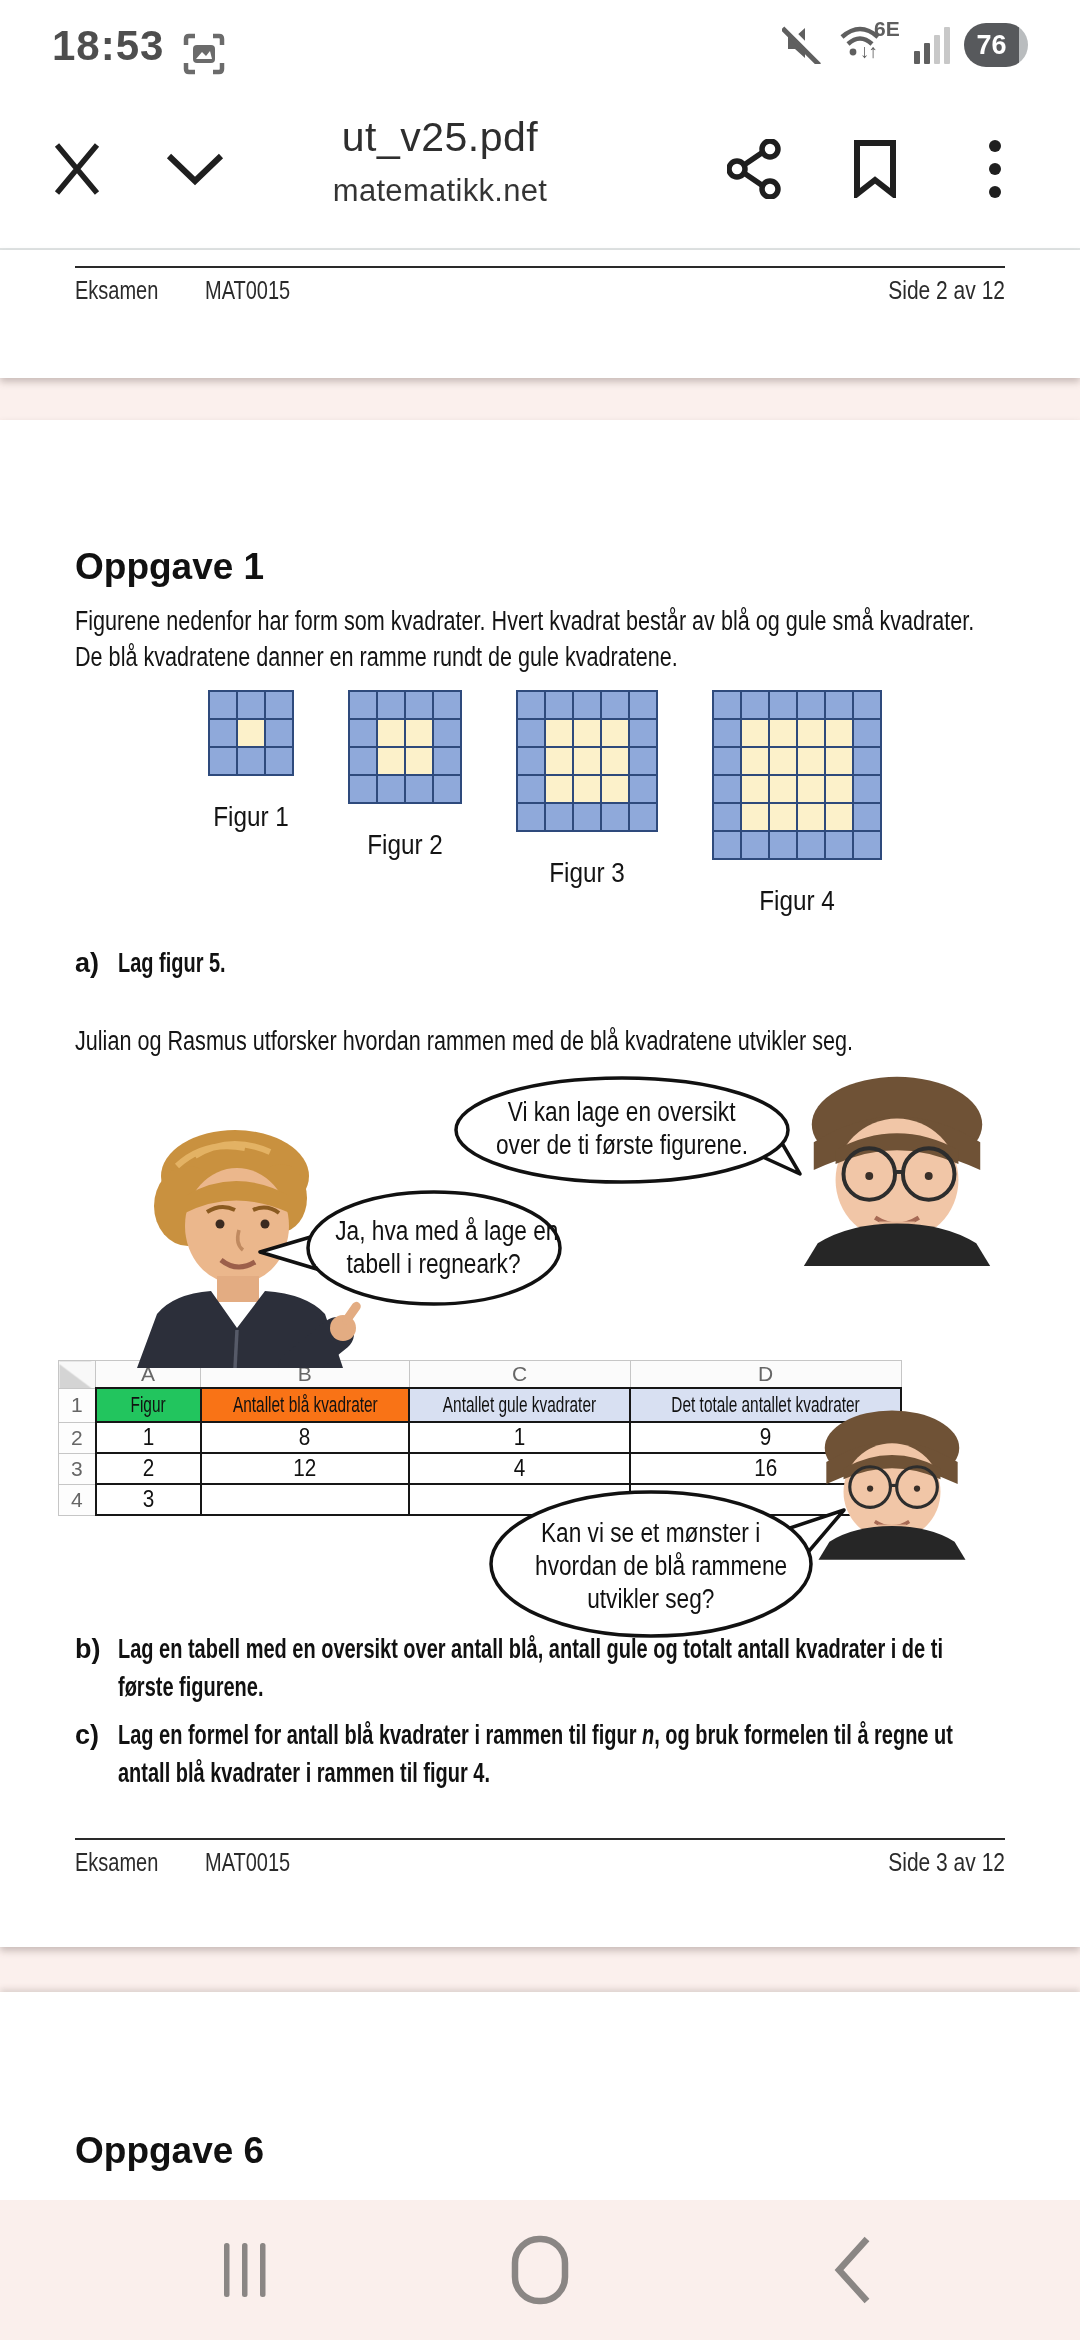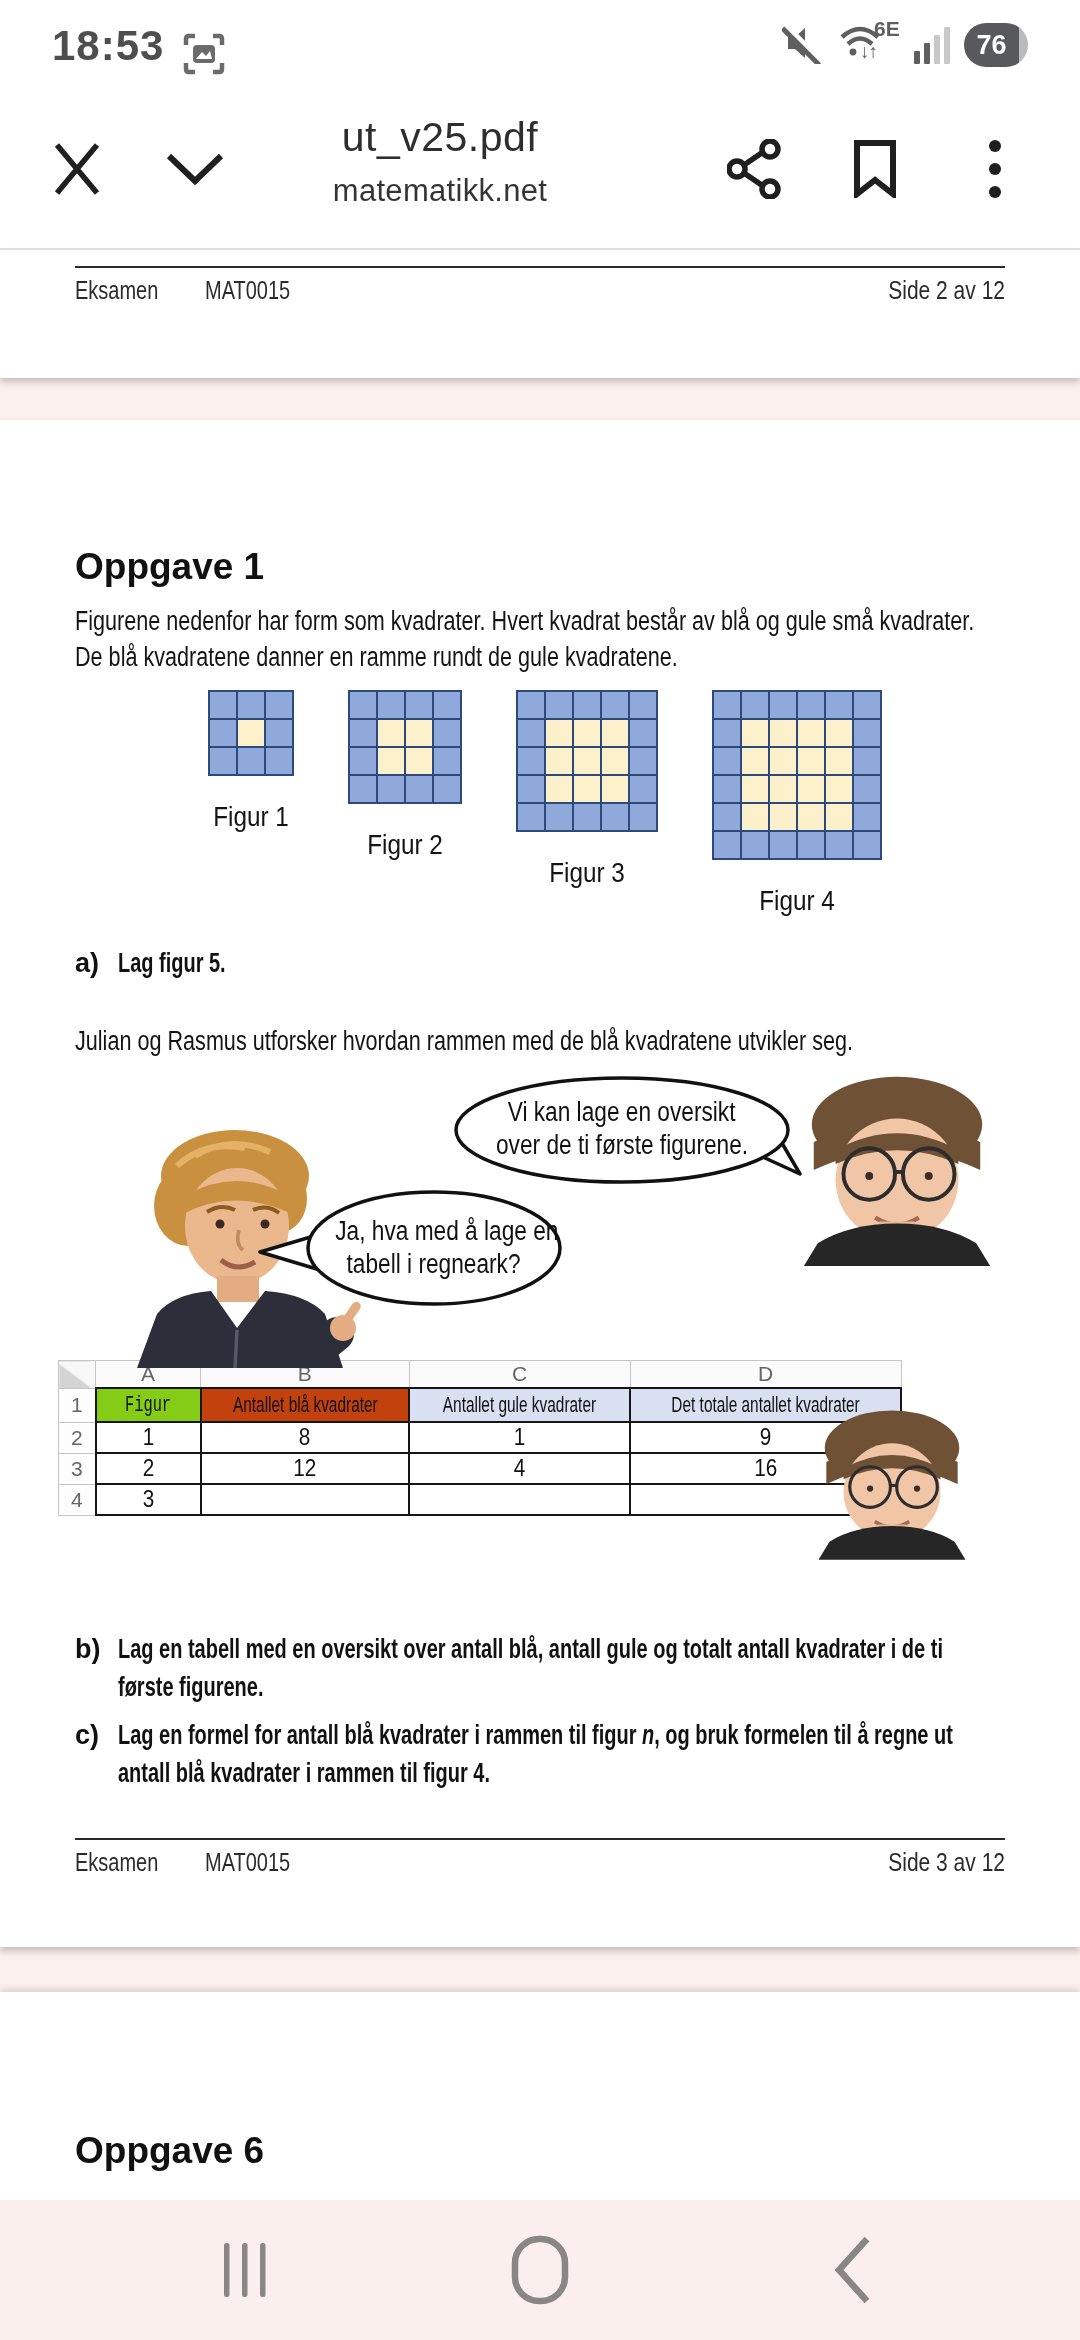--- a/index.html
+++ b/index.html
@@ -361,22 +361,22 @@
           <tbody>
               <tr>
                 <td class="corner"></td>
                 <td class="letter">A</td>
                 <td class="letter">B</td>
                 <td class="letter">C</td>
                 <td class="letter">D</td>
               </tr>
               <tr>
                 <td class="rn" style="height: 32px;">1</td>
-                <td class="h" style="background: #84cc16; font-family: Liberation Mono, monospace;"><span class="sx cxc70">Figur</span></td>
-                <td class="h" style="background: #c2410c;"><span class="sx cxc70">Antallet blå kvadrater</span></td>
+                <td class="h" style="background: #22c55e;"><span class="sx cxc70">Figur</span></td>
+                <td class="h" style="background: #f97316;"><span class="sx cxc70">Antallet blå kvadrater</span></td>
                 <td class="h" style="background: rgb(216, 224, 242);"><span class="sx cxc70">Antallet gule kvadrater</span></td>
                 <td class="h" style="background: rgb(216, 224, 242);"><span class="sx cxc70">Det totale antallet kvadrater</span></td>
               </tr>
               <tr>
                 <td class="rn" style="height: 29px;">2</td>
                 <td class="d"><span class="sx cxc90">1</span></td>
                 <td class="d"><span class="sx cxc90">8</span></td>
                 <td class="d"><span class="sx cxc90">1</span></td>
                 <td class="d"><span class="sx cxc90">9</span></td>
               </tr>
@@ -408,20 +408,32 @@
           <circle cx="142" cy="102" r="26" fill="none" stroke="#2d2d2d" stroke-width="4"></circle>
           <path d="M108 100 L116 100" stroke="#2d2d2d" stroke-width="4"></path>
           <circle cx="82" cy="104" r="4" fill="#3a2f28"></circle>
           <circle cx="142" cy="104" r="4" fill="#3a2f28"></circle>
           <path d="M88 146 q22 14 44 0" stroke="#a66a55" stroke-width="4.5" fill="none"></path>
           <rect x="92" y="150" width="36" height="22" fill="#e8b898"></rect>
           <path d="M16 195 L30 172 Q62 152 110 152 Q158 152 190 172 L204 195 Z" fill="#262626"></path>
         </svg>
       </div>
 
+      <div class="bubble" style="left:486px;top:1062px;width:390px;height:165px;">
+        <svg width="390" height="165" viewBox="0 0 390 165">
+          <path d="M298 48 L358 28 L312 82 Z" fill="#ffffff" stroke="#111" stroke-width="3.5" stroke-linejoin="round"></path>
+          <ellipse cx="165" cy="82" rx="160" ry="72" fill="#ffffff" stroke="#111" stroke-width="3.5"></ellipse>
+          <polygon points="296,52 308,76 290,70" fill="#ffffff"></polygon>
+        </svg>
+        <div class="bubble-text" style="left:25px;top:35px;width:280px;">
+          <div><span class="sx cxc84">Kan vi se et mønster i</span></div>
+          <div><span class="sx cxc84">hvordan de blå rammene</span></div>
+          <div><span class="sx cxc84">utvikler seg?</span></div>
+        </div>
+      </div>
 
       <div class="task" style="top:1214px;">
         <span>b)</span>
         <span class="txt">
           <span class="sx cx74">Lag en tabell med en oversikt over antall blå, antall gule og totalt antall kvadrater i de ti</span><br>
           <span class="sx cx74" style="margin-top:7px;">første figurene.</span>
         </span>
       </div>
 
       <div class="task" style="top:1300px;">

